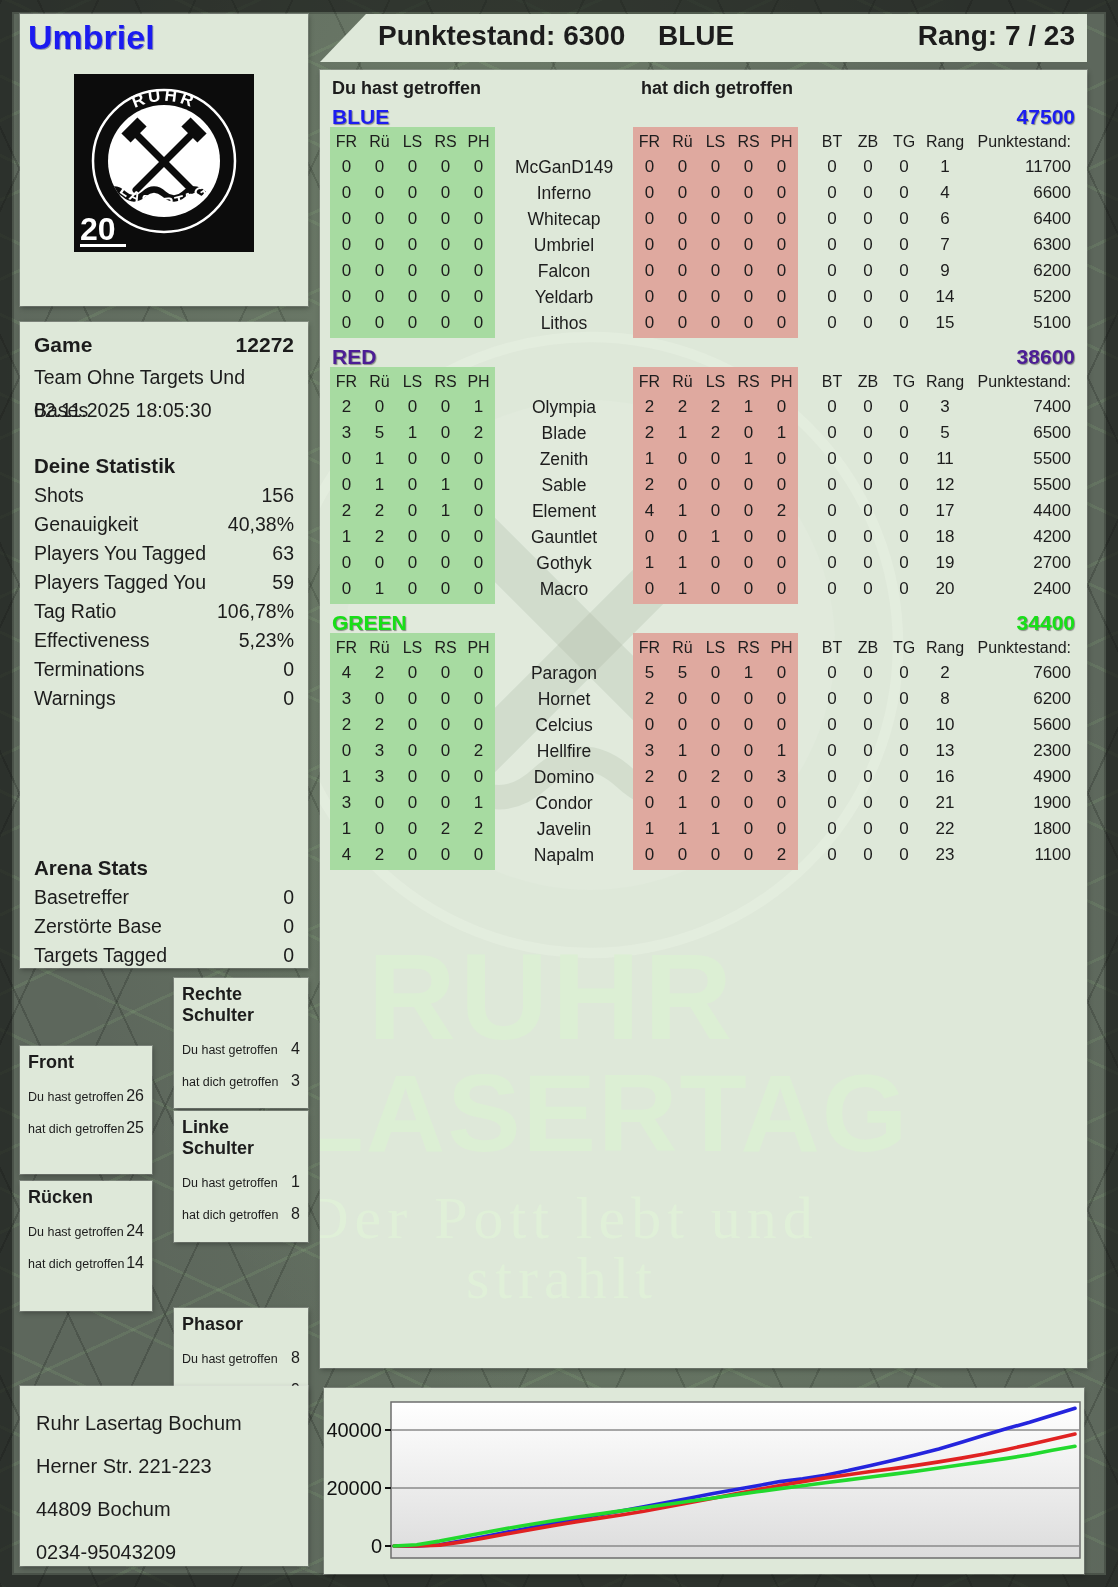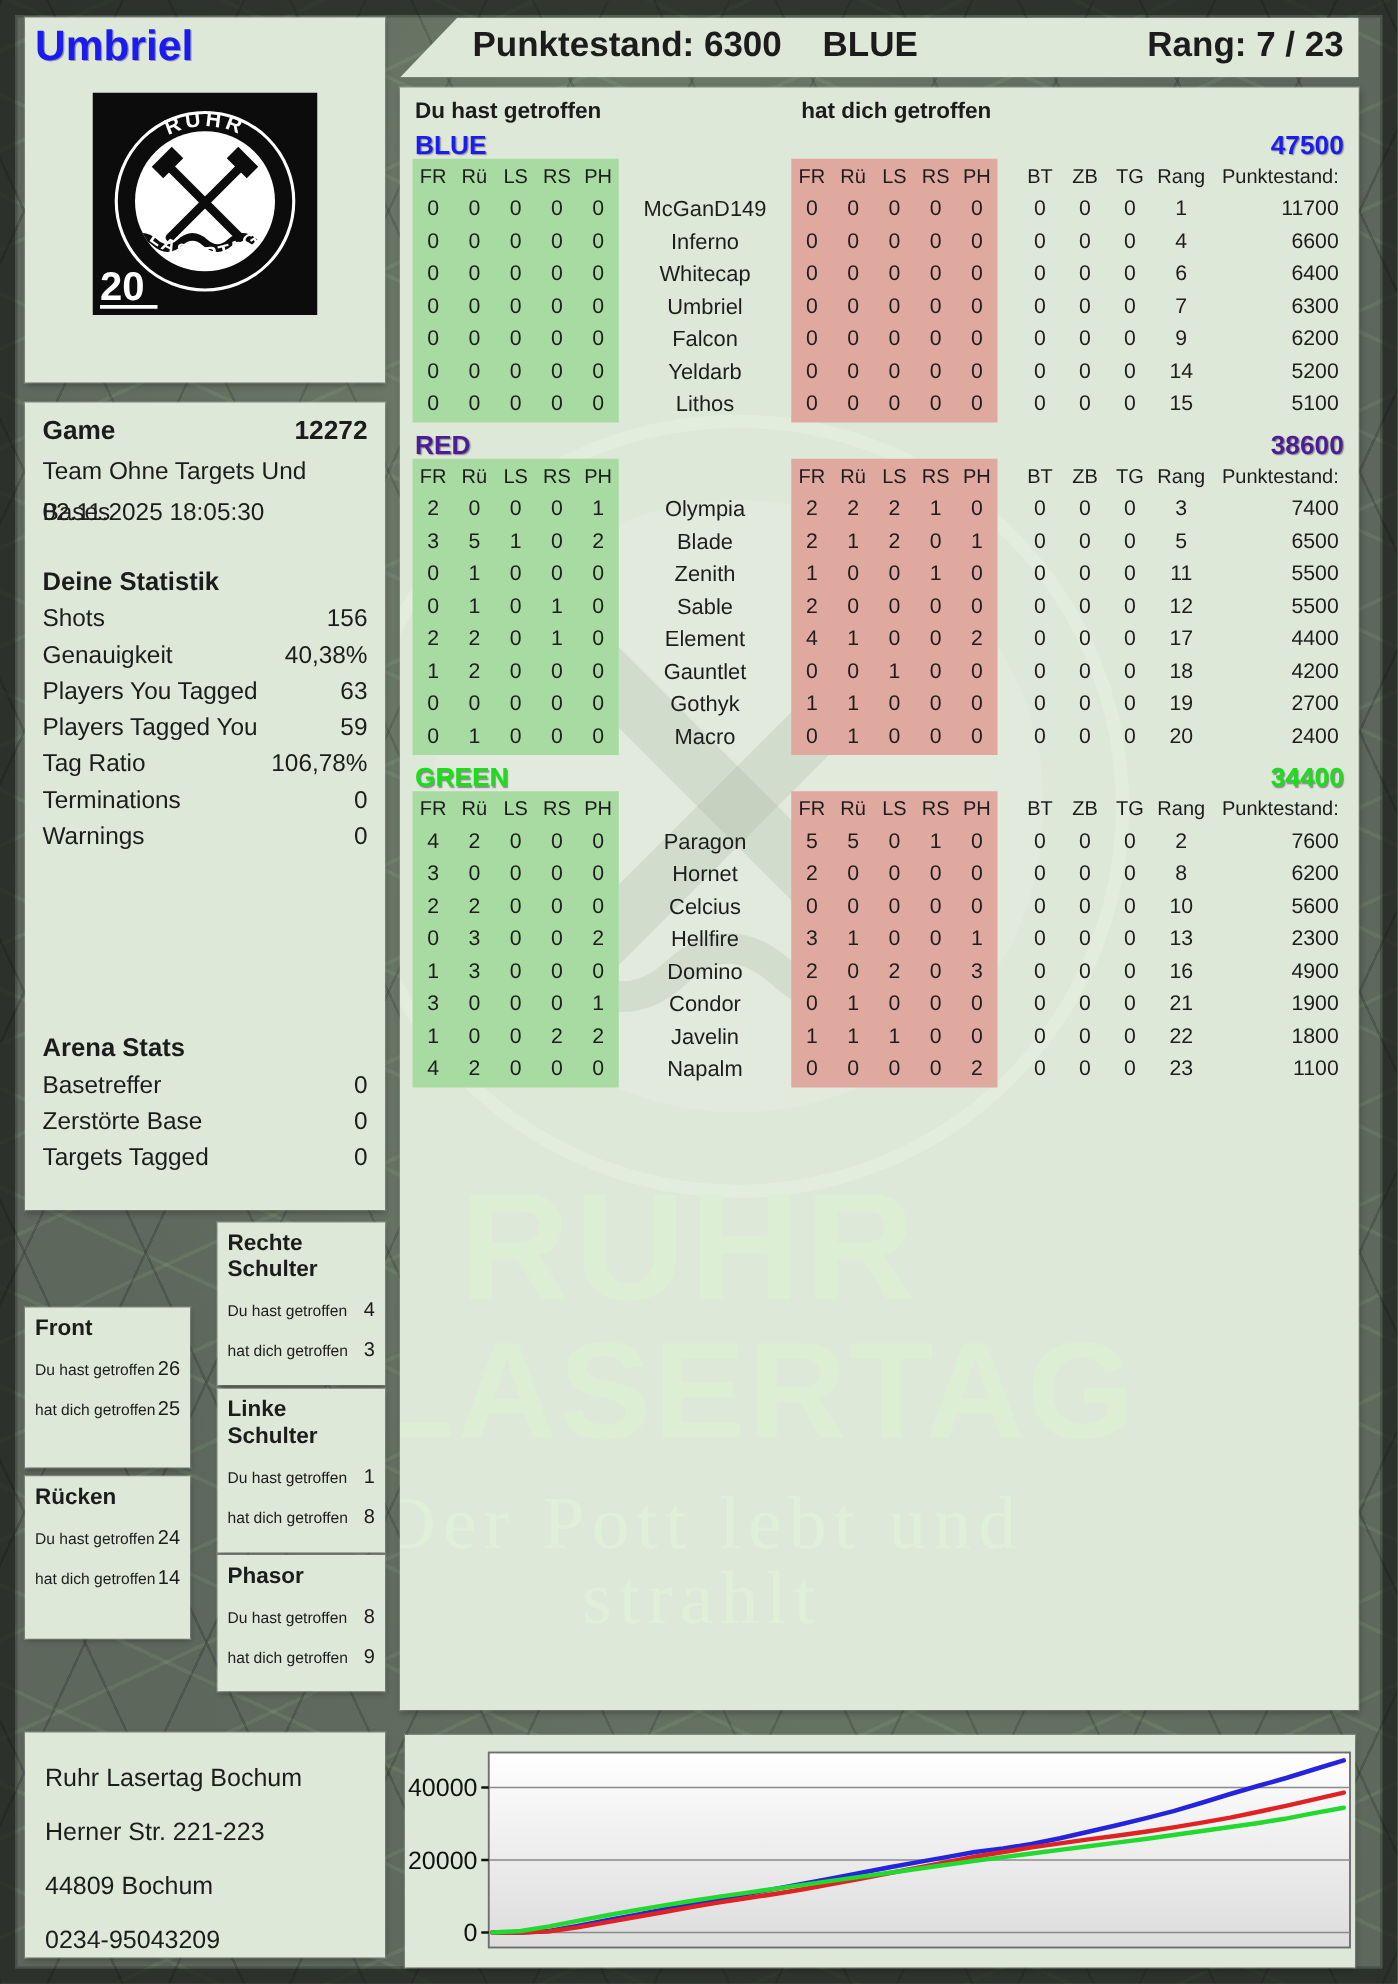--- a/index.html
+++ b/index.html
@@ -25,21 +25,21 @@
   .stat-row{display:flex;justify-content:space-between;height:29px;line-height:29px;font-size:19.5px;}
   .game-row{font-size:21px;font-weight:bold;height:33px;line-height:33px;}
   .plain-line{height:33px;line-height:33px;font-size:19.5px;}
   .sec-title{font-weight:bold;font-size:20.5px;margin-top:24px;height:30px;line-height:30px;}
   .sec-title.arena{margin-top:140px;}
   .zone-box{box-sizing:border-box;padding:4px 8px;}
   .zb-front{left:20px;top:1046px;width:132px;height:128px;}
   .zb-ruecken{left:20px;top:1181px;width:132px;height:130px;}
   .zb-rechte{left:174px;top:978px;width:134px;height:130px;}
   .zb-linke{left:174px;top:1111px;width:134px;height:131px;}
-  .zb-phasor{left:174px;top:1244px;width:134px;height:109px;}
+  .zb-phasor{left:174px;top:1308px;width:134px;height:109px;}
   .zone-title{font-weight:bold;font-size:18px;margin-top:2px;}
   .zone-row{display:flex;justify-content:space-between;align-items:baseline;margin-top:14px;}
   .zone-row .zlbl{font-size:12.5px;}
   .zone-row .zval{font-size:16px;}
   .address-panel{left:20px;top:1386px;width:288px;height:180px;padding:16px 16px;box-sizing:border-box;}
   .address-panel .plain-line{height:43px;line-height:43px;font-size:20px;}
   
   .header-bar{left:320px;top:14px;width:767px;height:48px;
     clip-path:polygon(46px 0, 100% 0, 100% 100%, 0 100%);}
   .hb-punkte{position:absolute;left:58px;top:6px;font-size:28px;font-weight:bold;}
@@ -135,20 +135,24 @@
         </div>
         <div class="stat-row">
           <span class="lbl">Players Tagged You</span>
           <span class="val">59</span>
         </div>
         <div class="stat-row">
           <span class="lbl">Tag Ratio</span>
           <span class="val">106,78%</span>
         </div>
         <div class="stat-row">
+          <span class="lbl">Effectiveness</span>
+          <span class="val">5,23%</span>
+        </div>
+        <div class="stat-row">
           <span class="lbl">Terminations</span>
           <span class="val">0</span>
         </div>
         <div class="stat-row">
           <span class="lbl">Warnings</span>
           <span class="val">0</span>
         </div>
       </div>
     <div class="sec-title arena">Arena Stats</div>
     <div id="arena-rows">

